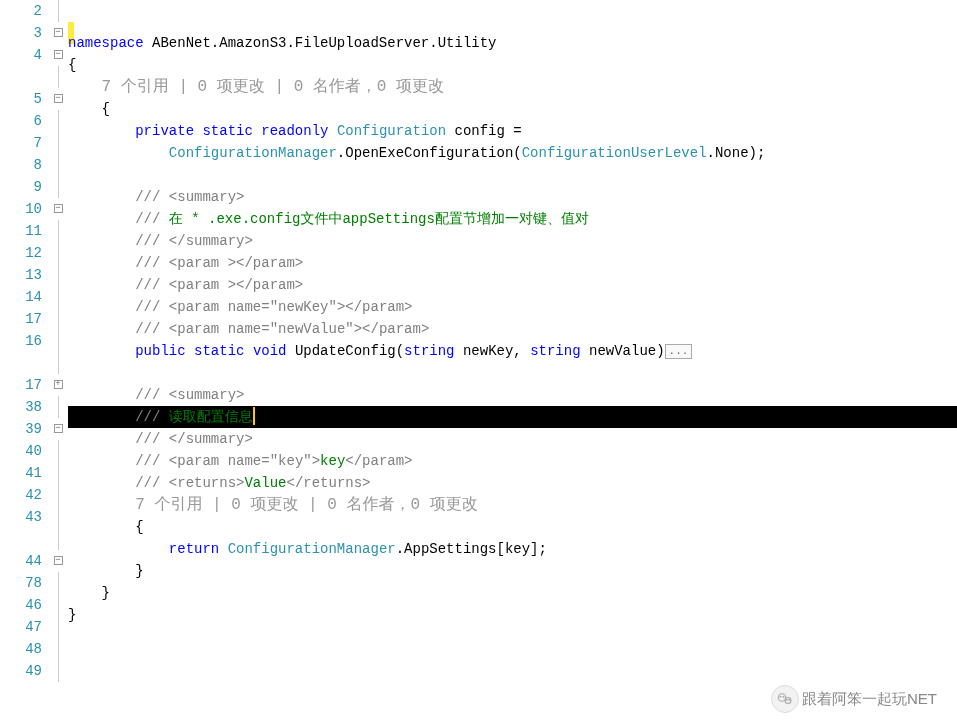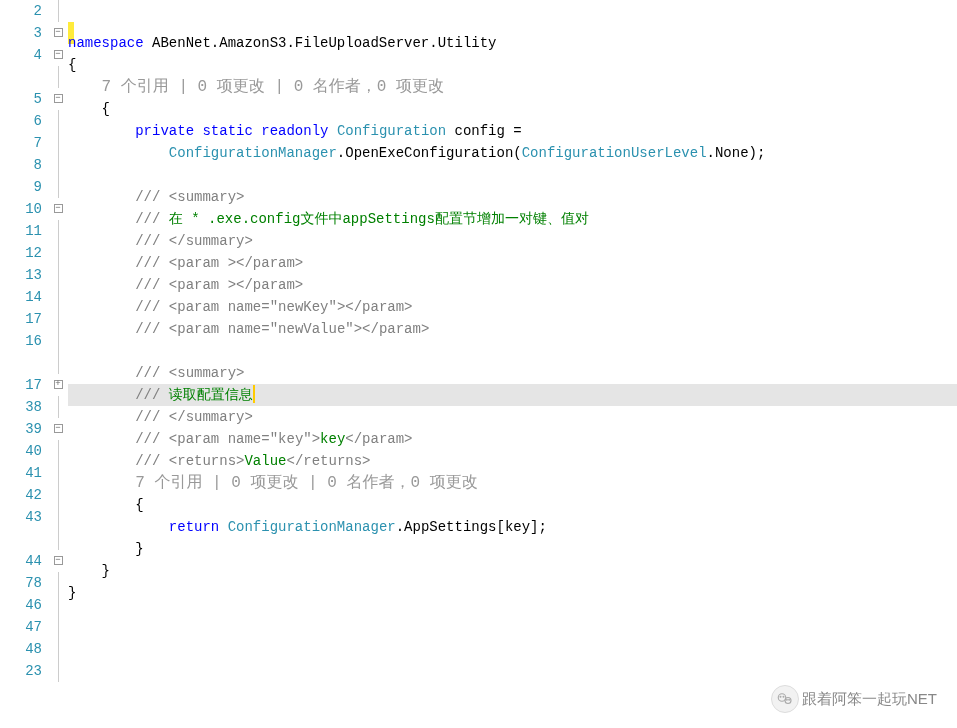--- a/index.html
+++ b/index.html
@@ -6,21 +6,21 @@
 body { font-family: Consolas, 'Courier New', monospace; font-size: 14px; background: #fff; width: 957px; height: 728px; overflow: hidden; position: relative; }
 .editor { display: flex; width: 100%; height: 100%; }
 .gutter { width: 48px; text-align: right; color: #2b91af; padding-right: 6px; user-select: none; }
 .gutter div { height: 22px; line-height: 22px; }
 .fold { width: 20px; user-select: none; }
 .fold div { height: 22px; line-height: 22px; text-align: center; color: #888; font-size: 10px; position: relative; }
 .fold .box { display:inline-block; width:9px; height:9px; border:1px solid #999; line-height:7px; font-size:9px; text-align:center; color:#666; background:#fff; position:relative; top:-1px;}
 .fold .line { border-left:1px solid #ccc; position:absolute; left:50%; top:0; bottom:0; }
 .code { flex:1; position:relative;margin-top:10px; }
 .code-line { height:22px; line-height:22px; white-space: pre; }
-.highlight-line { background:#e5e5e5; }
+.highlight-line { background:#000000; }
 .cursor-mark { border-left: 2px solid #ffcb00; display:inline-block; height:18px; vertical-align:middle; position:relative; top:-1px;}
 .kw { color:#0000ff; }
 .type { color:#2b91af; }
 .comment { color:#008000; }
 .xml-tag { color:#808080; }
 .xml-val { color:#808080; }
 .codelens { color:#999; font-size:16px; }
 .watermark { position:absolute; right:20px; bottom:15px; display:flex; align-items:center; gap:3px; color:#888; font-family: "Microsoft YaHei", sans-serif; font-size:15px; font-weight:500;}
 .wm-icon { width:28px; height:28px; border-radius:50%; background:#f2f2f2; display:flex; align-items:center; justify-content:center; color:#aaa; font-size:13px; border:1px solid #ddd;}
 .yellow-bar { position:absolute; left:68px; top:22px; width:6px; height:22px; background:#ffeb3b; }
@@ -55,21 +55,21 @@
       <div>40</div>
       <div>41</div>
       <div>42</div>
       <div>43</div>
       <div></div>
       <div>44</div>
       <div>78</div>
       <div>46</div>
       <div>47</div>
       <div>48</div>
-      <div>23</div>
+      <div>49</div>
     </div>
   <div class="fold" id="foldg">
       <div>
         <span class="line"></span>
       </div>
       <div><span class="box">−</span></div>
       <div><span class="box">−</span></div>
       <div>
         <span class="line"></span>
       </div>
@@ -154,20 +154,21 @@
       <div class="code-line"><span class="">        </span><span class="kw">private</span><span class=""> </span><span class="kw">static</span><span class=""> </span><span class="kw">readonly</span><span class=""> </span><span class="type">Configuration</span><span class=""> config =</span></div>
       <div class="code-line"><span class="">            </span><span class="type">ConfigurationManager</span><span class="">.OpenExeConfiguration(</span><span class="type">ConfigurationUserLevel</span><span class="">.None);</span></div>
       <div class="code-line"></div>
       <div class="code-line"><span class="">        </span><span class="xml-tag">///</span><span class=""> </span><span class="xml-tag">&lt;summary&gt;</span></div>
       <div class="code-line"><span class="">        </span><span class="xml-tag">///</span><span class=""> </span><span class="comment">在 * .exe.config文件中appSettings配置节增加一对键、值对</span></div>
       <div class="code-line"><span class="">        </span><span class="xml-tag">///</span><span class=""> </span><span class="xml-tag">&lt;/summary&gt;</span></div>
       <div class="code-line"><span class="">        </span><span class="xml-tag">///</span><span class=""> </span><span class="xml-tag">&lt;param &gt;&lt;/param&gt;</span></div>
       <div class="code-line"><span class="">        </span><span class="xml-tag">///</span><span class=""> </span><span class="xml-tag">&lt;param &gt;&lt;/param&gt;</span></div>
       <div class="code-line"><span class="">        </span><span class="xml-tag">///</span><span class=""> </span><span class="xml-tag">&lt;param name=</span><span class="xml-val">"newKey"</span><span class="xml-tag">&gt;&lt;/param&gt;</span></div>
       <div class="code-line"><span class="">        </span><span class="xml-tag">///</span><span class=""> </span><span class="xml-tag">&lt;param name=</span><span class="xml-val">"newValue"</span><span class="xml-tag">&gt;&lt;/param&gt;</span></div>
+      <div class="code-line"><span class="">        </span><span class="kw">public</span><span class=""> </span><span class="kw">static</span><span class=""> </span><span class="kw">void</span><span class=""> UpdateConfig(</span><span class="kw">string</span><span class=""> newKey, </span><span class="kw">string</span><span class=""> newValue)</span><span class="collapse-box">...</span></div>
       <div class="code-line"></div>
       <div class="code-line"><span class="">        </span><span class="xml-tag">///</span><span class=""> </span><span class="xml-tag">&lt;summary&gt;</span></div>
       <div class="code-line highlight-line"><span class="">        </span><span class="xml-tag">///</span><span class=""> </span><span class="comment">读取配置信息</span><span class="cursor-mark"></span></div>
       <div class="code-line"><span class="">        </span><span class="xml-tag">///</span><span class=""> </span><span class="xml-tag">&lt;/summary&gt;</span></div>
       <div class="code-line"><span class="">        </span><span class="xml-tag">///</span><span class=""> </span><span class="xml-tag">&lt;param name=</span><span class="xml-val">"key"</span><span class="xml-tag">&gt;</span><span class="comment">key</span><span class="xml-tag">&lt;/param&gt;</span></div>
       <div class="code-line"><span class="">        </span><span class="xml-tag">///</span><span class=""> </span><span class="xml-tag">&lt;returns&gt;</span><span class="comment">Value</span><span class="xml-tag">&lt;/returns&gt;</span></div>
       <div class="code-line">        <span class="codelens">7 个引用 | 0 项更改 | 0 名作者，0 项更改</span></div>
       <div class="code-line"><span class="">        {</span></div>
       <div class="code-line"><span class="">            </span><span class="kw">return</span><span class=""> </span><span class="type">ConfigurationManager</span><span class="">.AppSettings[key];</span></div>
       <div class="code-line"><span class="">        }</span></div>

